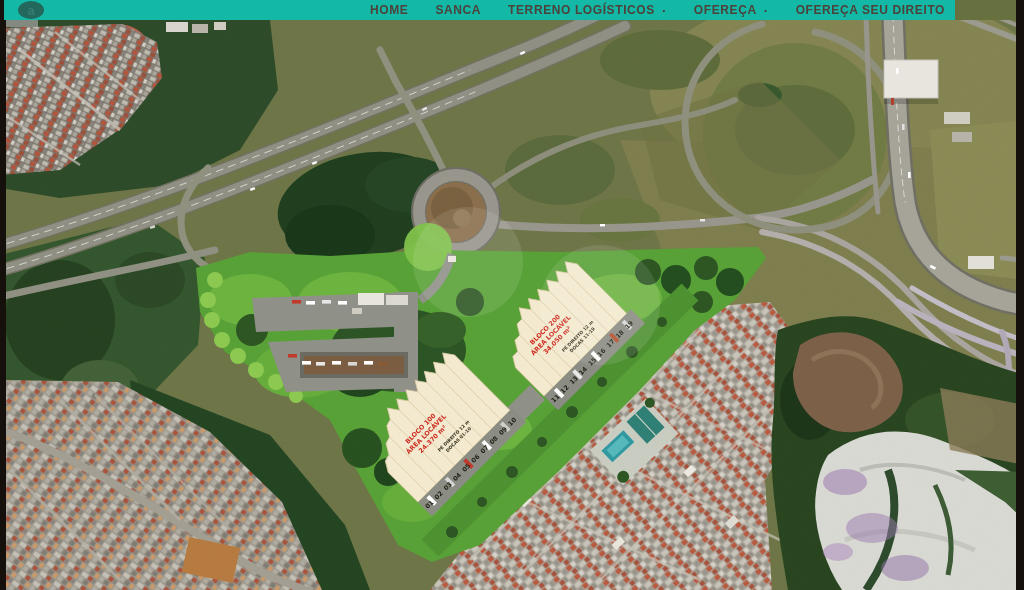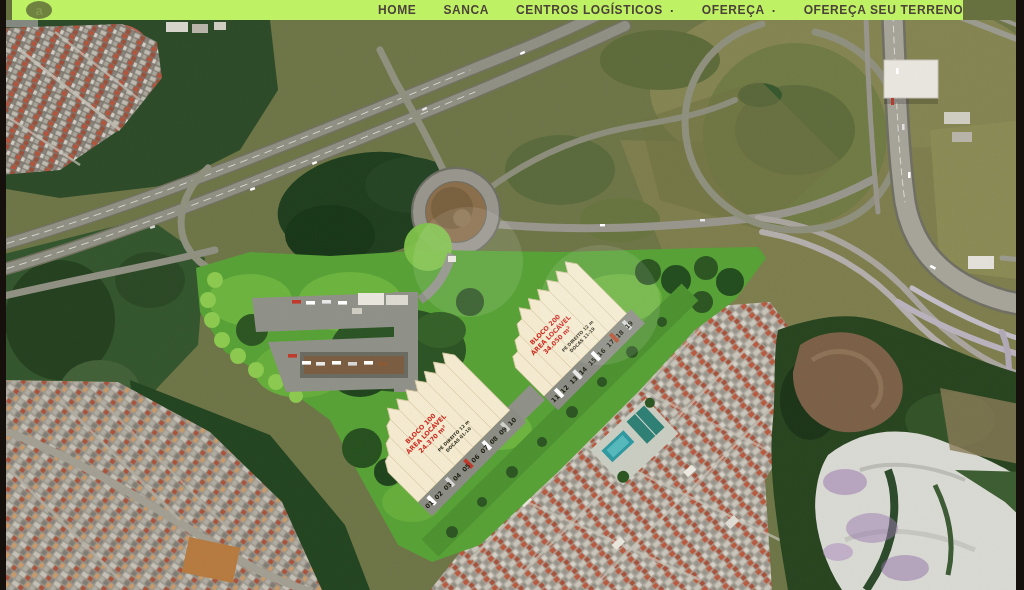--- a/index.html
+++ b/index.html
@@ -1,20 +1,20 @@
 <!DOCTYPE html>
 <html><head>
 <meta charset="utf-8">
 <style>
   html,body{margin:0;padding:0;background:#000;}
   #stage{position:relative;width:1024px;height:590px;overflow:hidden;
          font-family:"Liberation Sans",sans-serif;background:#66713f;}
   
-  #topnav{position:absolute;top:0;left:12px;width:951px;height:20px;
-          background:#bef264;display:flex;align-items:center;z-index:30;}
+  #topnav{position:absolute;top:0;left:4px;width:951px;height:20px;
+          background:#14b8a6;display:flex;align-items:center;z-index:30;}
   #navlogo{position:absolute;left:14px;top:1px;width:26px;height:18px;
            border-radius:50%;background:#2f2722;color:#574b42;font-size:13px;
            font-weight:bold;display:flex;align-items:center;justify-content:center;
            opacity:.55;}
   .navitems{display:flex;align-items:center;gap:27px;padding-left:366px;}
   .navitem{color:#4c423a;font-size:12px;font-weight:700;letter-spacing:.6px;
            white-space:nowrap;display:flex;align-items:center;gap:7px;cursor:pointer;}
   .ddot{font-size:13px;color:#463c35;}
   #navtab{position:absolute;left:0;top:20px;width:38px;height:7px;
           background:#93948f;opacity:.85;z-index:25;}
@@ -34,29 +34,29 @@
   <div id="topnav">
     <div id="navlogo">a</div>
     <div class="navitems">
       <span class="navitem">
         <span>HOME</span>
       </span>
       <span class="navitem">
         <span>SANCA</span>
       </span>
       <span class="navitem">
-        <span>CENTROS LOGÍSTICOS</span>
+        <span>TERRENO LOGÍSTICOS</span>
         <span class="ddot">·</span>
       </span>
       <span class="navitem">
         <span>OFEREÇA</span>
         <span class="ddot">·</span>
       </span>
       <span class="navitem">
-        <span>OFEREÇA SEU TERRENO</span>
+        <span>OFEREÇA SEU DIREITO</span>
       </span>
     </div>
   </div>
   <div id="navtab"></div>
 
   <svg id="scene" width="1024" height="570" viewBox="0 0 1024 570">
     <defs>
       <filter id="grain">
           <feTurbulence type="fractalNoise" baseFrequency="0.9" numOctaves="2"></feTurbulence>
         <feColorMatrix type="matrix" values="0 0 0 0 .5 0 0 0 0 .5 0 0 0 0 .45 0 0 0 .35 0"></feColorMatrix>

